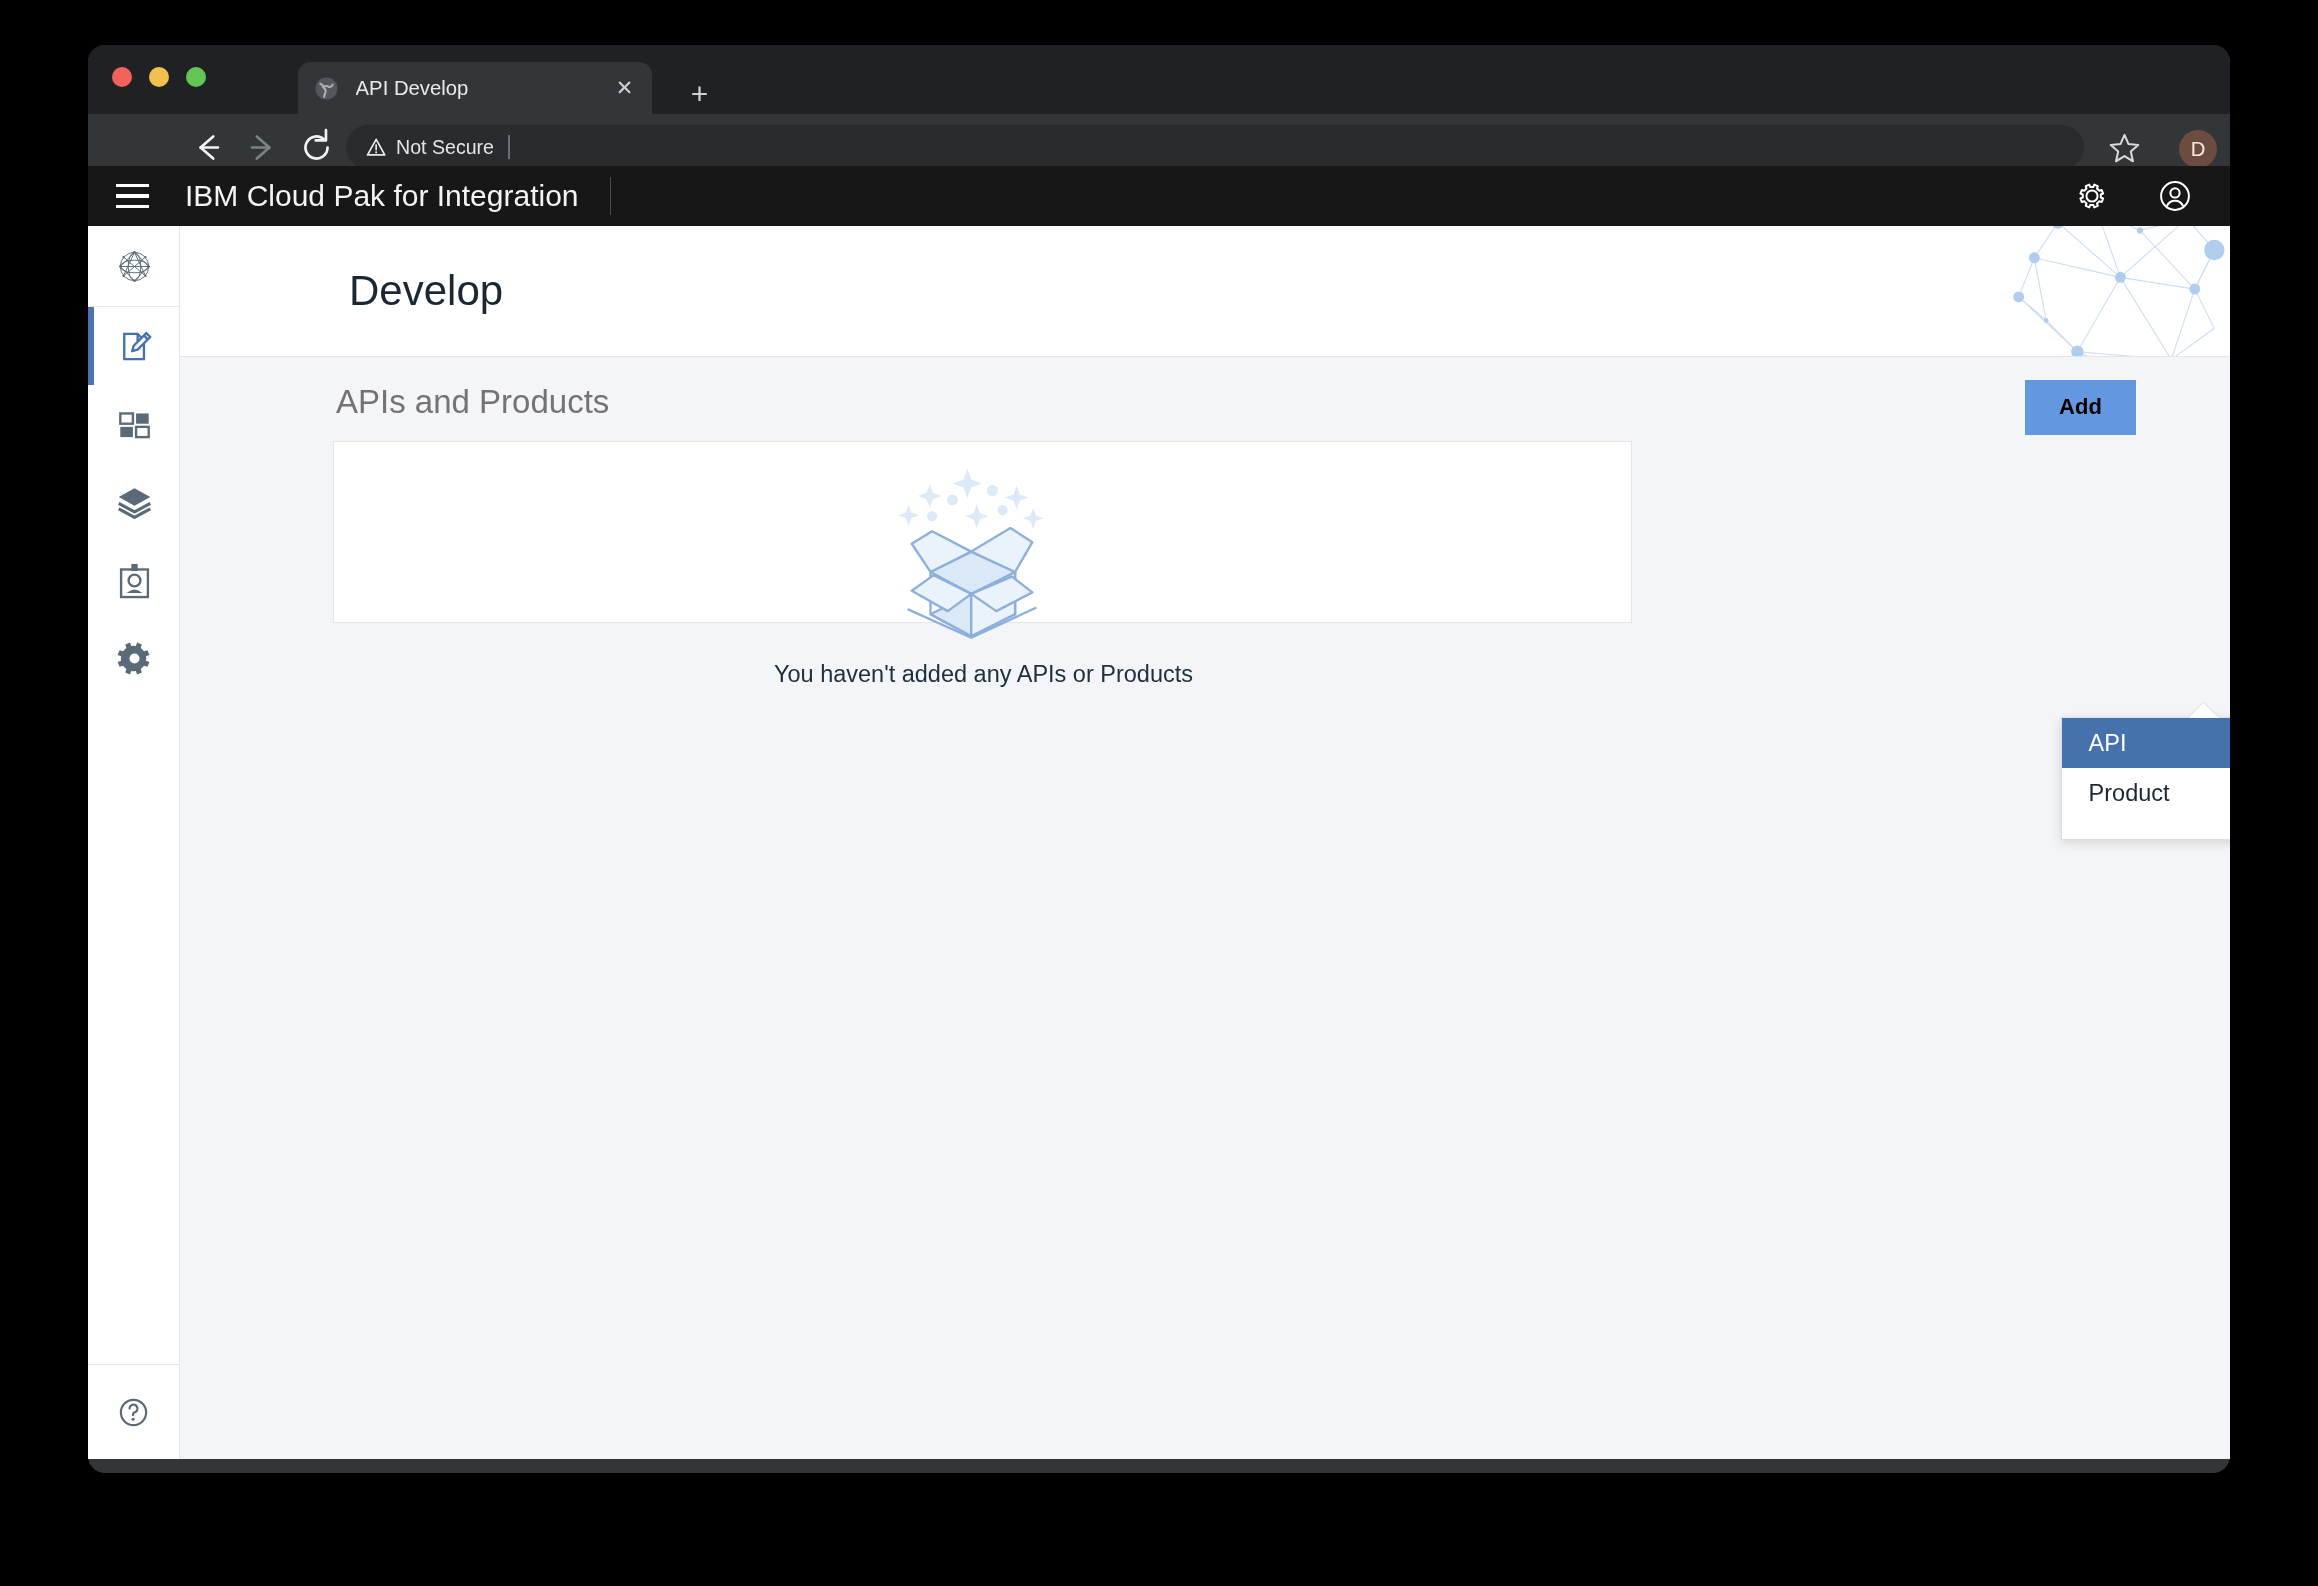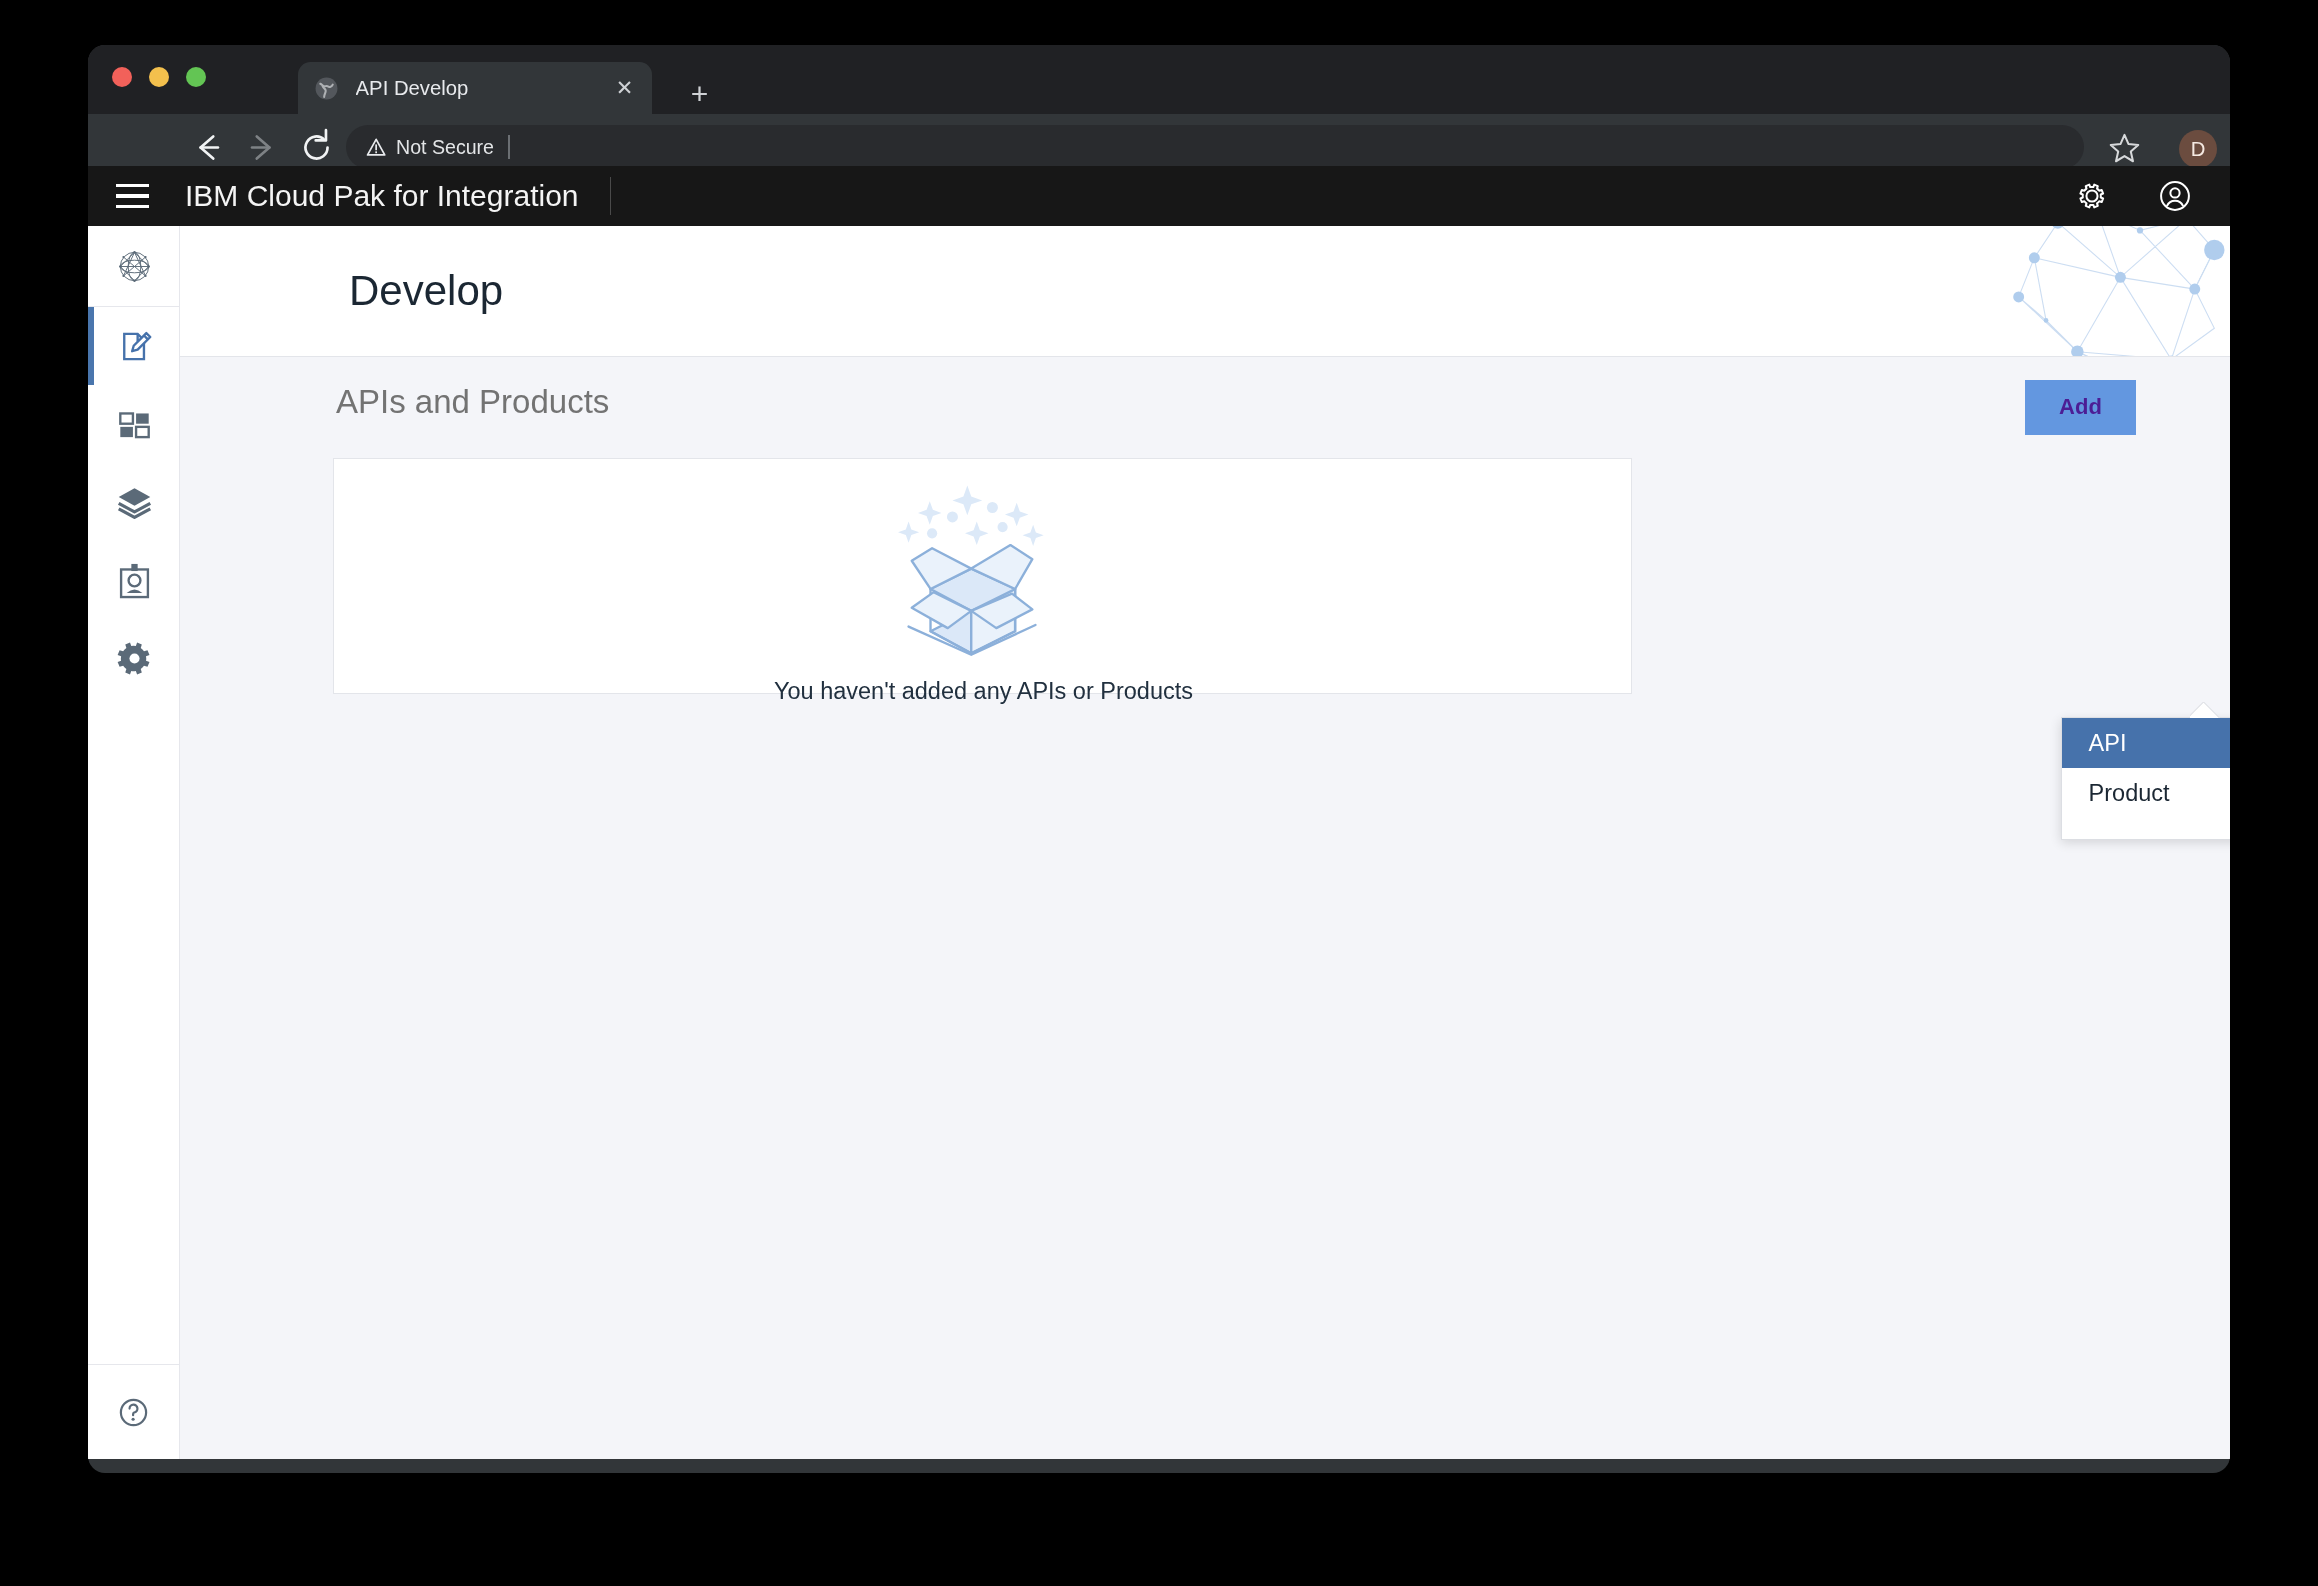--- a/index.html
+++ b/index.html
@@ -319,21 +319,21 @@
     font-weight: 400;
   }
 
   #add-button {
     position: absolute;
     left: 1845px;
     top: 23.5px;
     width: 111px;
     height: 55px;
     background: #6397e0;
-    color: #4c1d95;
+    color: #000000;
     font-size: 22px;
     font-weight: bold;
     display: flex;
     align-items: center;
     justify-content: center;
     border: none;
     font-family: "Liberation Sans", sans-serif;
   }
 
   #add-dropdown {
@@ -377,23 +377,23 @@
     box-sizing: border-box;
   }
   .dropdown-item.selected {
     background: #4672ab;
     color: #ffffff;
   }
 
   #empty-card {
     position: absolute;
     left: 153px;
-    top: 232px;
+    top: 215px;
     width: 1299px;
-    height: 236px;
+    height: 182px;
     background: #ffffff;
     border: 1.6px solid #e3e5ea;
     box-sizing: border-box;
   }
   #empty-illustration {
     position: absolute;
     left: 50%;
     top: 25px;
     transform: translateX(-50%);
     width: 196px;

